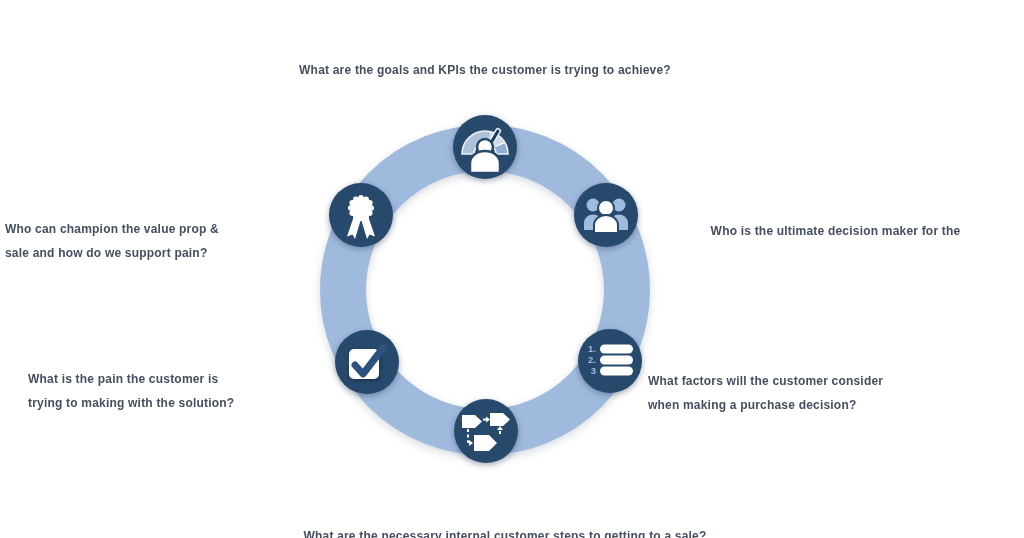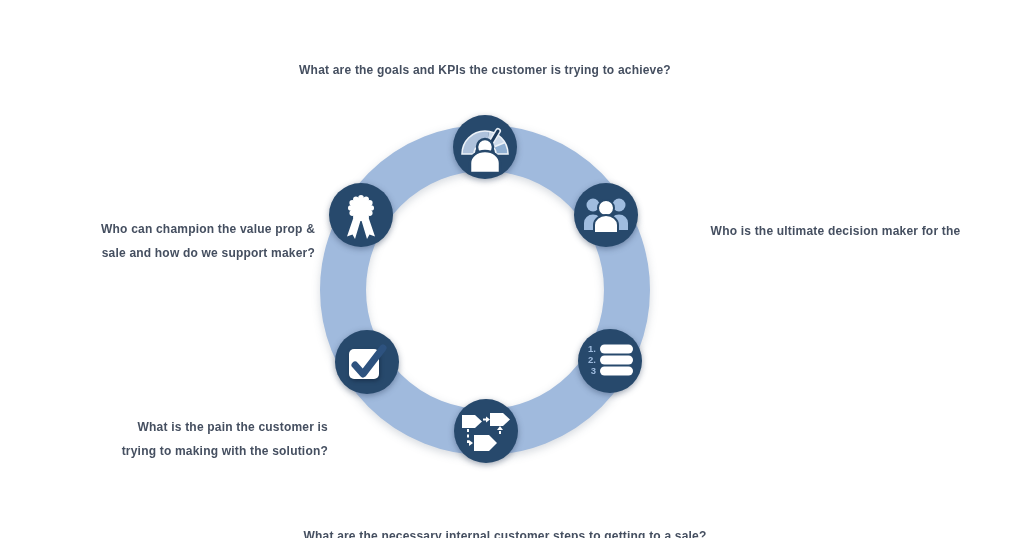--- a/index.html
+++ b/index.html
@@ -5,21 +5,21 @@
   html,body{margin:0;padding:0;background:#fff;}
   .canvas{
     position:relative;width:1024px;height:538px;background:var(--background,#fff);
     font-family:"Liberation Sans",sans-serif;overflow:hidden;
   }
   .question{
     position:absolute;font-size:12px;font-weight:700;line-height:24px;
     letter-spacing:.2px;color:var(--text,#454f60);
   }
   .q-center{text-align:center;}
-  .q-right{text-align:right;}
+  .q-right{text-align:left;}
   .q-left{text-align:left;}
   svg.diagram{position:absolute;left:0;top:0;}
   .ring{fill:none;stroke:var(--ring,#a0badd);stroke-width:46px;
         filter:drop-shadow(0 3px 4px rgba(30,50,80,.18));}
   .node-circle{fill:var(--node,#27496c);}
   .node{filter:drop-shadow(0 2px 3px rgba(20,40,70,.38));}
   .fill-white{fill:var(--icon_white,#fff);}
   .fill-light{fill:var(--icon_light,#9fbcdf);}
   .stroke-node{stroke:var(--node,#27496c);}
   .gauge-seg-a{fill:#aec2dc;}
@@ -116,30 +116,34 @@
       <path class="fill-white" d="M 11,-1 L 17,-1 L 14,-5 Z"></path>
     </g>
   </svg>
 
   <div class="question q-center" style="left:170px;top:58px;width:630px;">
     <div>What are the goals and KPIs the customer is trying to achieve?</div>
   </div>
 
   <div class="question q-right" style="left:5px;top:217px;width:310px;">
     <div>Who can champion the value prop &amp;</div>
-    <div>sale and how do we support maker?</div>
+    <div>sale and how do we support pain?</div>
   </div>
 
   <div class="question q-left" style="left:653px;top:219px;width:365px;text-align:center;">
     <div>Who is the ultimate decision maker for the</div>
   </div>
 
-  <div class="question q-right" style="left:36px;top:367px;width:292px;margin-top:48px;">
+  <div class="question q-right" style="left:28px;top:367px;width:292px;">
     <div>What is the pain the customer is</div>
     <div>trying to making with the solution?</div>
   </div>
 
+  <div class="question q-left" style="left:648px;top:369px;width:360px;">
+    <div>What factors will the customer consider</div>
+    <div>when making a purchase decision?</div>
+  </div>
 
   <div class="question q-center" style="left:195px;top:500px;width:620px;margin-top:24px;">
     <div>What are the necessary internal customer steps to getting to a sale?</div>
   </div>
 
 </div>
 
 </body></html>

